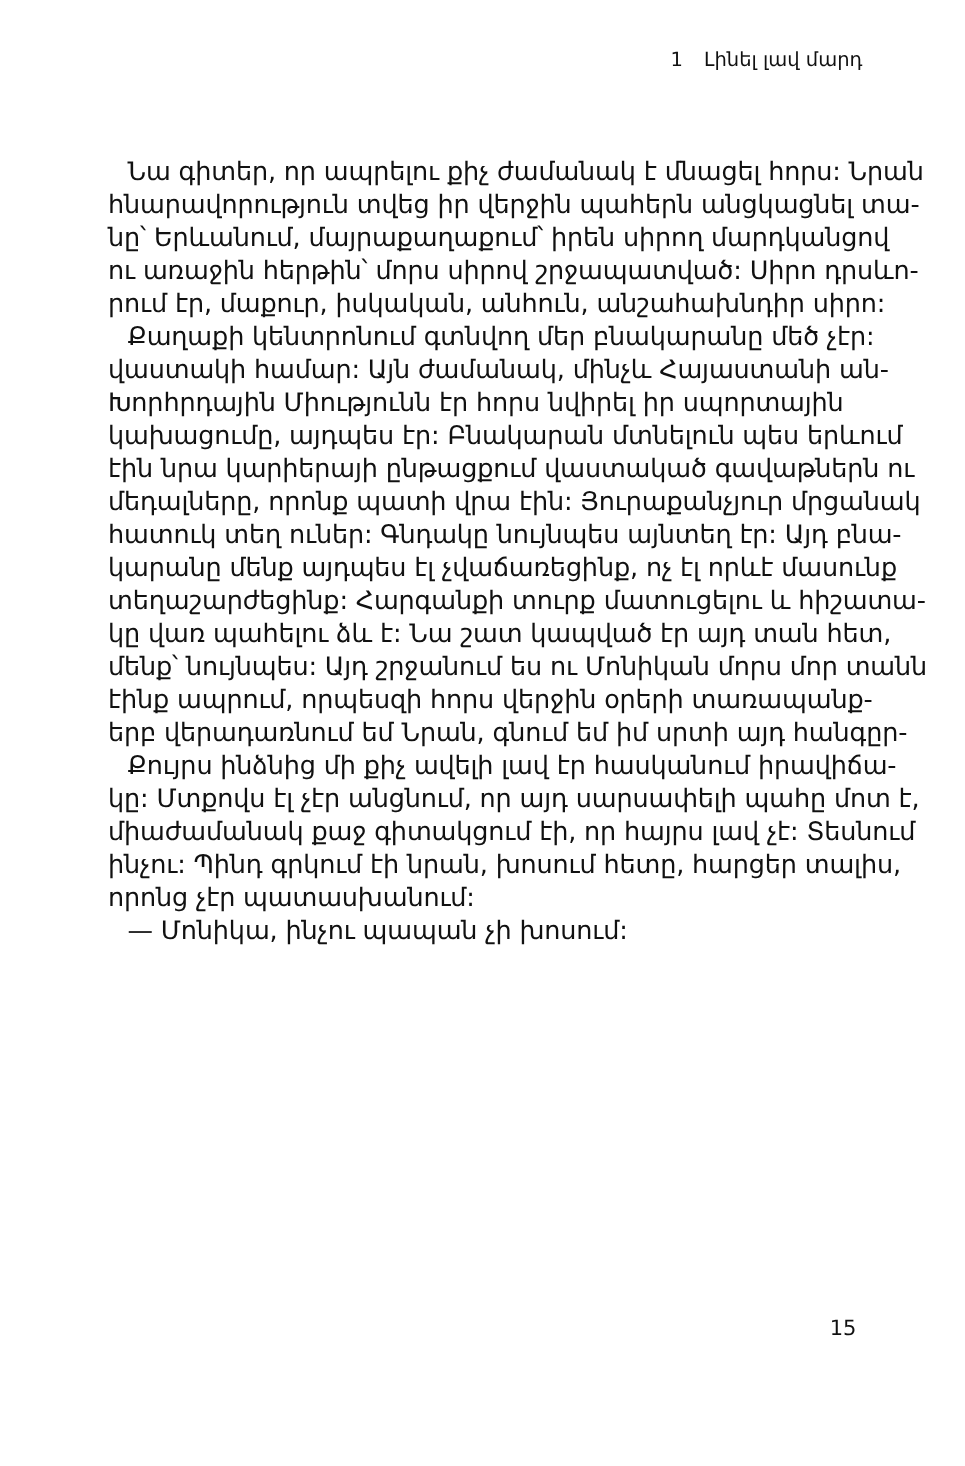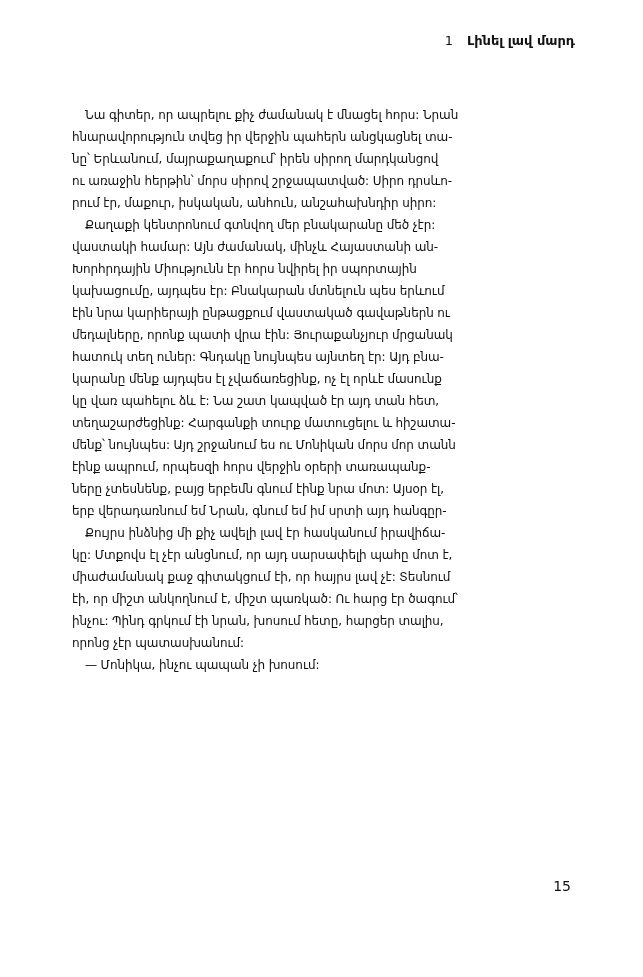--- a/index.html
+++ b/index.html
@@ -3,24 +3,24 @@
 <meta charset="utf-8">
 <style>
   html, body { margin: 0; padding: 0; background: #ffffff; }
   body { width: 643px; height: 977px; position: relative; overflow: hidden; }
   .page { position: absolute; left: 0; top: 0; width: 643px; height: 977px; background: #fff; color: #111; }
   .running-head {
     position: absolute; top: 33px; right: 68px;
     font-family: "DejaVu Sans", sans-serif; font-size: 13px; color: #111;
     display: flex; gap: 14px; align-items: baseline;
   }
-  .running-head .title { font-weight: bold; text-align: center; }
+  .running-head .title { font-weight: normal; text-align: center; }
   .body-text {
     position: absolute; left: 72px; top: 104px; width: 506px;
-    font-family: "DejaVu Sans", sans-serif; font-size: 12px;
+    font-family: "DejaVu Sans", sans-serif; font-size: 17px;
     line-height: 22px; color: #111; letter-spacing: -0.1px;
   }
   .line { display: block; white-space: nowrap; height: 22px; }
   .line.indent { padding-left: 13px; }
   .page-number {
     position: absolute; top: 878px; right: 72px;
     font-family: "DejaVu Sans", sans-serif; font-size: 14px; color: #111;
   }
 </style>
 </head>
@@ -39,29 +39,27 @@
       <span class="line">ու առաջին հերթին՝ մորս սիրով շրջապատված: Սիրո դրսևո-</span>
       <span class="line">րում էր, մաքուր, իսկական, անհուն, անշահախնդիր սիրո:</span>
       <span class="line indent">Քաղաքի կենտրոնում գտնվող մեր բնակարանը մեծ չէր:</span>
       <span class="line">վաստակի համար: Այն ժամանակ, մինչև Հայաստանի ան-</span>
       <span class="line">Խորհրդային Միությունն էր հորս նվիրել իր սպորտային</span>
       <span class="line">կախացումը, այդպես էր: Բնակարան մտնելուն պես երևում</span>
       <span class="line">էին նրա կարիերայի ընթացքում վաստակած գավաթներն ու</span>
       <span class="line">մեդալները, որոնք պատի վրա էին: Յուրաքանչյուր մրցանակ</span>
       <span class="line">հատուկ տեղ ուներ: Գնդակը նույնպես այնտեղ էր: Այդ բնա-</span>
       <span class="line">կարանը մենք այդպես էլ չվաճառեցինք, ոչ էլ որևէ մասունք</span>
+      <span class="line">տեղաշարժեցինք: Հարգանքի տուրք մատուցելու և հիշատա-</span>
       <span class="line">կը վառ պահելու ձև է: Նա շատ կապված էր այդ տան հետ,</span>
-      <span class="line">տեղաշարժեցինք: Հարգանքի տուրք մատուցելու և հիշատա-</span>
       <span class="line">մենք՝ նույնպես: Այդ շրջանում ես ու Մոնիկան մորս մոր տանն</span>
       <span class="line">էինք ապրում, որպեսզի հորս վերջին օրերի տառապանք-</span>
-      <span class="line">ները չտեսնենք, բայց երբեմն գնում էինք նրա մոտ: Այսօր էլ,</span>
       <span class="line">երբ վերադառնում եմ Նրան, գնում եմ իմ սրտի այդ հանգըր-</span>
       <span class="line indent">Քույրս ինձնից մի քիչ ավելի լավ էր հասկանում իրավիճա-</span>
       <span class="line">կը: Մտքովս էլ չէր անցնում, որ այդ սարսափելի պահը մոտ է,</span>
       <span class="line">միաժամանակ քաջ գիտակցում էի, որ հայրս լավ չէ: Տեսնում</span>
-      <span class="line">էի, որ միշտ անկողնում է, միշտ պառկած: Ու հարց էր ծագում՝</span>
       <span class="line">ինչու: Պինդ գրկում էի նրան, խոսում հետը, հարցեր տալիս,</span>
       <span class="line">որոնց չէր պատասխանում:</span>
       <span class="line indent">— Մոնիկա, ինչու պապան չի խոսում:</span>
     </div>
 
   <div class="page-number">15</div>
 </div>
 
 </body></html>

